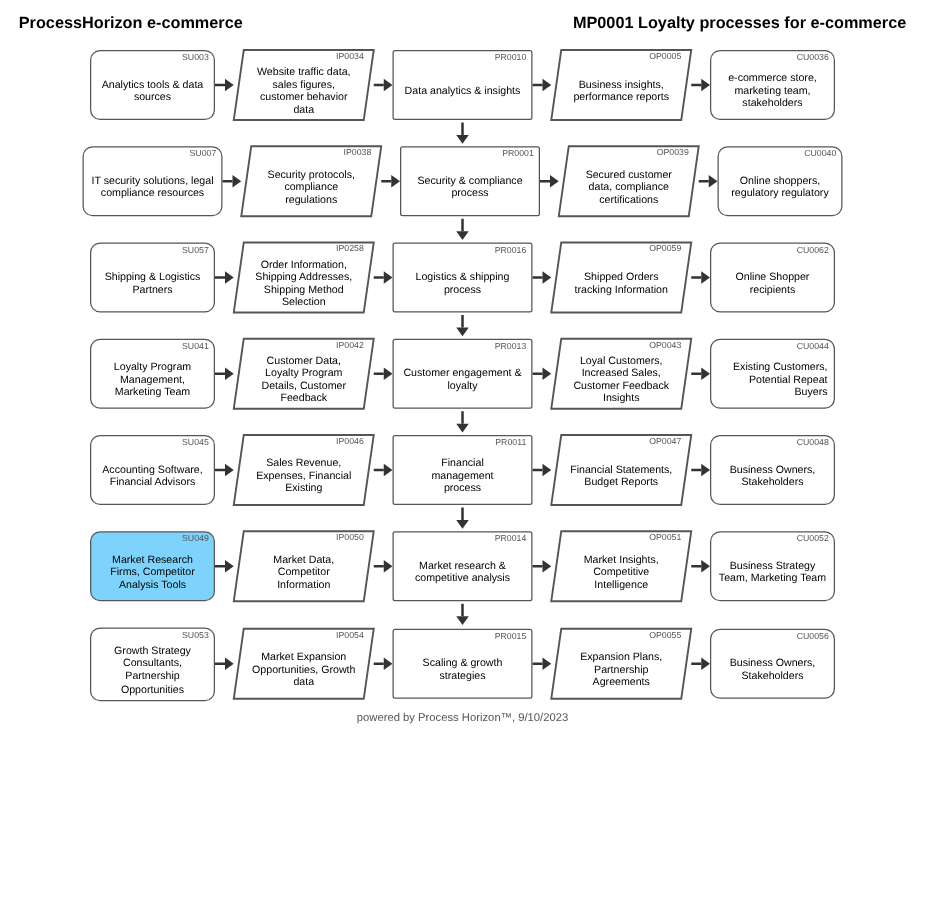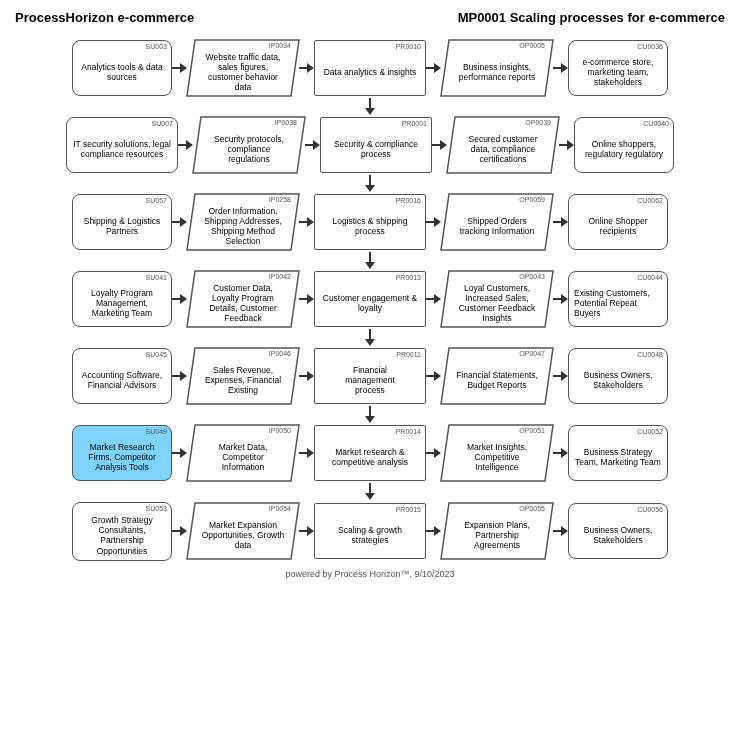--- a/index.html
+++ b/index.html
@@ -33,21 +33,21 @@
       text-align: right;
     }
 
   </style>
 </head>
 <body>
 
 <div class="page">
   <div class="header">
     <div class="header-left">ProcessHorizon e-commerce</div>
-    <div class="header-right">MP0001 Scaling processes for e-commerce</div>
+    <div class="header-right">MP0001 Loyalty processes for e-commerce</div>
   </div>
 
   <div id="diagram">
       <div style="display: flex; align-items: center; justify-content: center; margin-bottom: 2px; gap: 0px;">
         <div style="position: relative; display: inline-flex; flex-direction: column; align-items: center; justify-content: center; text-align: center; width: 100px; min-height: 56px; border: 1.5px solid rgb(85, 85, 85); border-radius: 8px; background: rgb(255, 255, 255); padding: 4px 5px; font-size: 8.5px; line-height: 1.2; flex-shrink: 0;">
           <span style="position: absolute; top: 2px; right: 4px; font-size: 7px; color: rgb(85, 85, 85);">SU003</span>
           <span style="margin-top: 8px;">Analytics tools &amp; data sources</span>
         </div>
         <div style="display: flex; align-items: center; flex-shrink: 0;">
           <div style="width: 8px; height: 2px; background: rgb(51, 51, 51);"></div>
@@ -242,21 +242,21 @@
           </svg>
           <div style="position: relative; z-index: 1; display: flex; flex-direction: column; align-items: center; justify-content: center; text-align: center; width: 100%; height: 56px; padding: 4px 14px; font-size: 8.5px; line-height: 1.2;">
             <span style="position: absolute; top: 2px; right: 8px; font-size: 7px; color: rgb(85, 85, 85);">OP0043</span>
             <span style="margin-top: 8px;">Loyal Customers, Increased Sales, Customer Feedback Insights</span>
           </div>
         </div>
         <div style="display: flex; align-items: center; flex-shrink: 0;">
           <div style="width: 8px; height: 2px; background: rgb(51, 51, 51);"></div>
           <div style="width: 0px; height: 0px; border-top: 5px solid transparent; border-bottom: 5px solid transparent; border-left: 7px solid rgb(51, 51, 51);"></div>
         </div>
-        <div style="position: relative; display: inline-flex; flex-direction: column; align-items: center; justify-content: center; text-align: left; width: 100px; min-height: 56px; border: 1.5px solid rgb(85, 85, 85); border-radius: 8px; background: rgb(255, 255, 255); padding: 4px 5px; font-size: 8.5px; line-height: 1.2; flex-shrink: 0;">
+        <div style="position: relative; display: inline-flex; flex-direction: column; align-items: center; justify-content: center; text-align: right; width: 100px; min-height: 56px; border: 1.5px solid rgb(85, 85, 85); border-radius: 8px; background: rgb(255, 255, 255); padding: 4px 5px; font-size: 8.5px; line-height: 1.2; flex-shrink: 0;">
           <span style="position: absolute; top: 2px; right: 4px; font-size: 7px; color: rgb(85, 85, 85);">CU0044</span>
           <span style="margin-top: 8px;">Existing Customers, Potential Repeat Buyers</span>
         </div>
       </div>
       <div style="display: flex; justify-content: center; margin-bottom: 2px;">
         <div style="display: flex; flex-direction: column; align-items: center;">
           <div style="width: 2px; height: 10px; background: rgb(51, 51, 51);"></div>
           <div style="width: 0px; height: 0px; border-left: 5px solid transparent; border-right: 5px solid transparent; border-top: 7px solid rgb(51, 51, 51);"></div>
         </div>
       </div>

